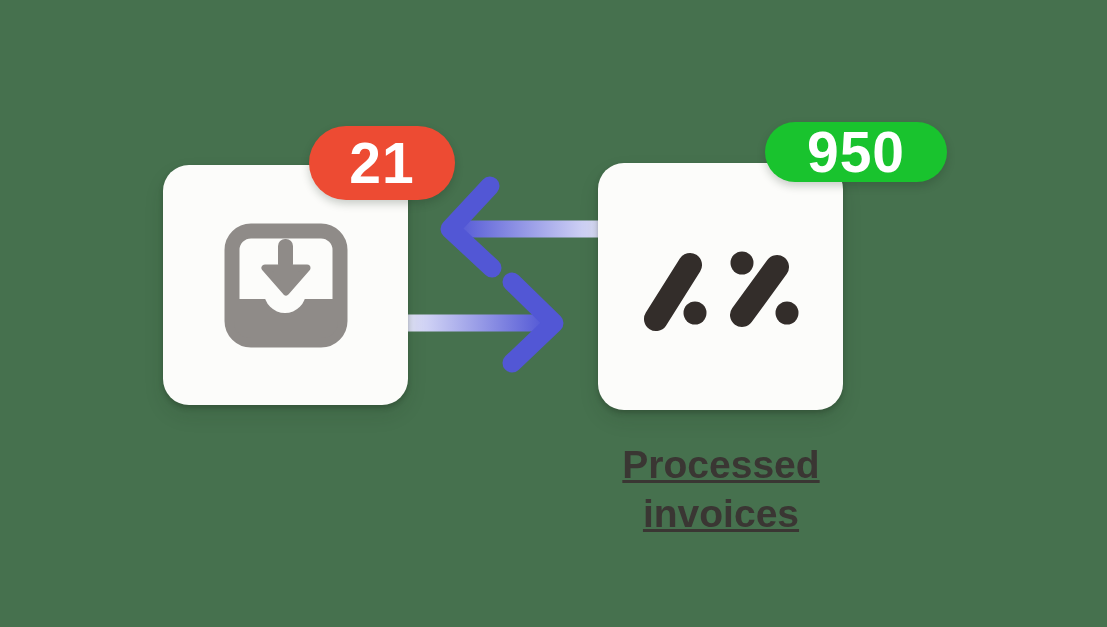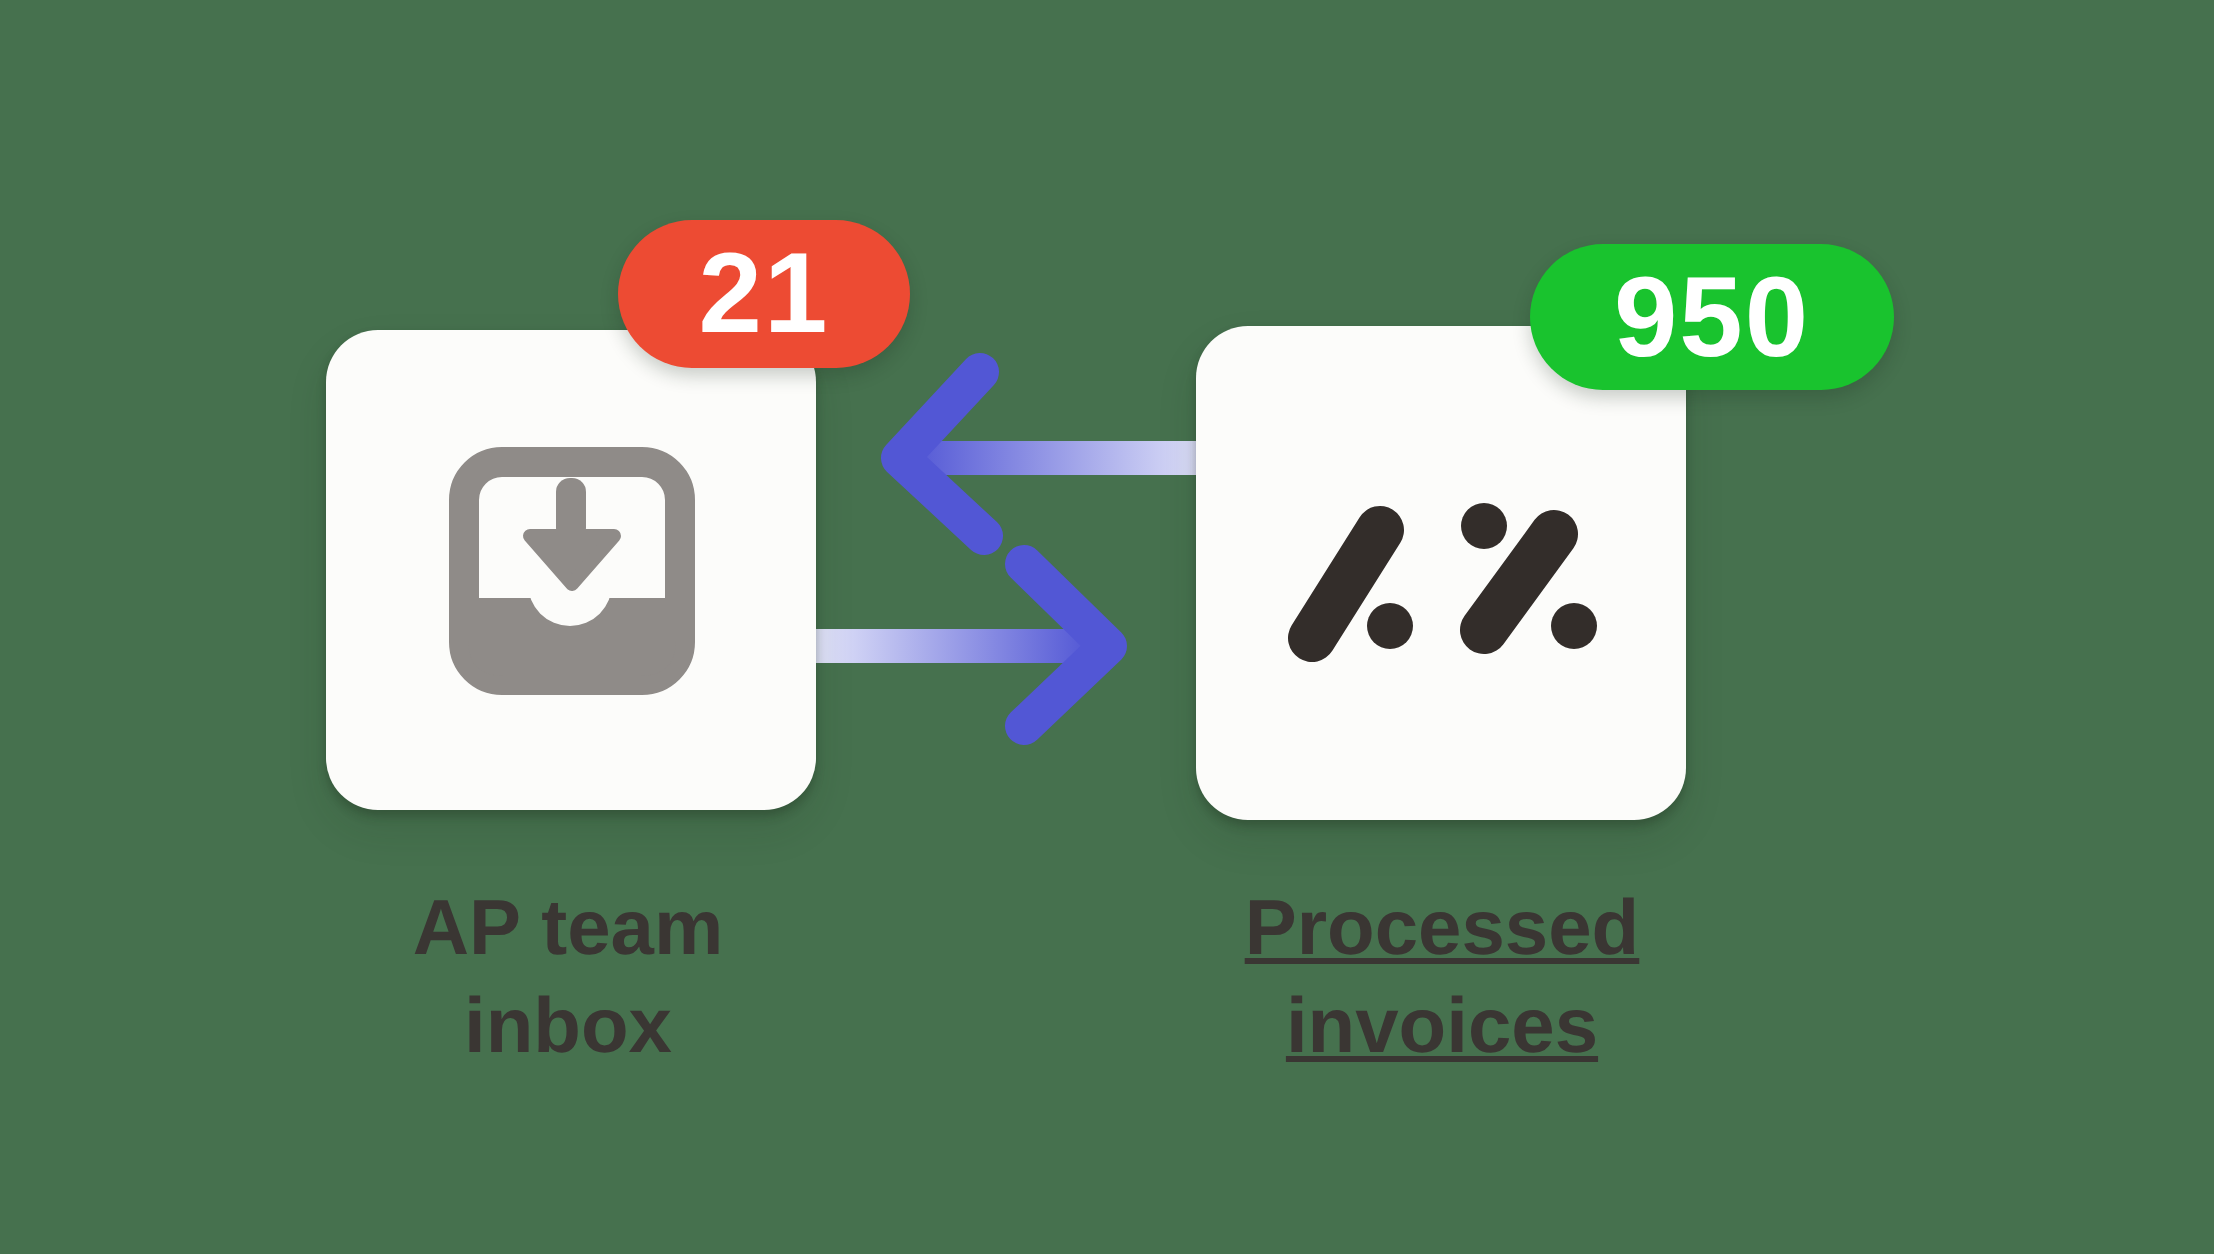--- a/index.html
+++ b/index.html
@@ -51,22 +51,22 @@
     align-items: center;
     justify-content: center;
     color: #ffffff;
     font-weight: 700;
     font-size: 57px;
     border-radius: 38px;
     z-index: 3;
     box-shadow: 0 4px 9px rgba(25, 42, 28, 0.22);
     letter-spacing: 1px;
   }
-  .badge-red   { left: 309px; top: 110px; width: 146px; height: 74px; background: var(--badge-red); }
-  .badge-green { left: 765px; top: 122px; width: 182px; height: 73px; background: var(--badge-green); }
+  .badge-red   { left: 309px; top: 126px; width: 146px; height: 74px; background: var(--badge-red); }
+  .badge-green { left: 765px; top: 122px; width: 182px; height: 60px; background: var(--badge-green); }
 
   .node-label {
     position: absolute;
     width: 330px;
     text-align: center;
     font-weight: 700;
     font-size: 39px;
     line-height: 49px;
     color: var(--text);
     white-space: pre-line;
@@ -124,19 +124,17 @@
       <circle cx="100" cy="12" r="11.5" fill="var(--logo-dark)"></circle>
       <line x1="100" y1="64" x2="135" y2="16" stroke="var(--logo-dark)" stroke-width="24" stroke-linecap="round"></line>
       <circle cx="145" cy="62" r="11.5" fill="var(--logo-dark)"></circle>
     </svg>
   </div>
 
   <div class="badge badge-green">
     <span>950</span>
   </div>
 
-  <div class="node-label label-left">AP team
-inbox</div>
 
   <div class="node-label label-right">Processed
 invoices</div>
 
 </div>
 
 </body></html>

